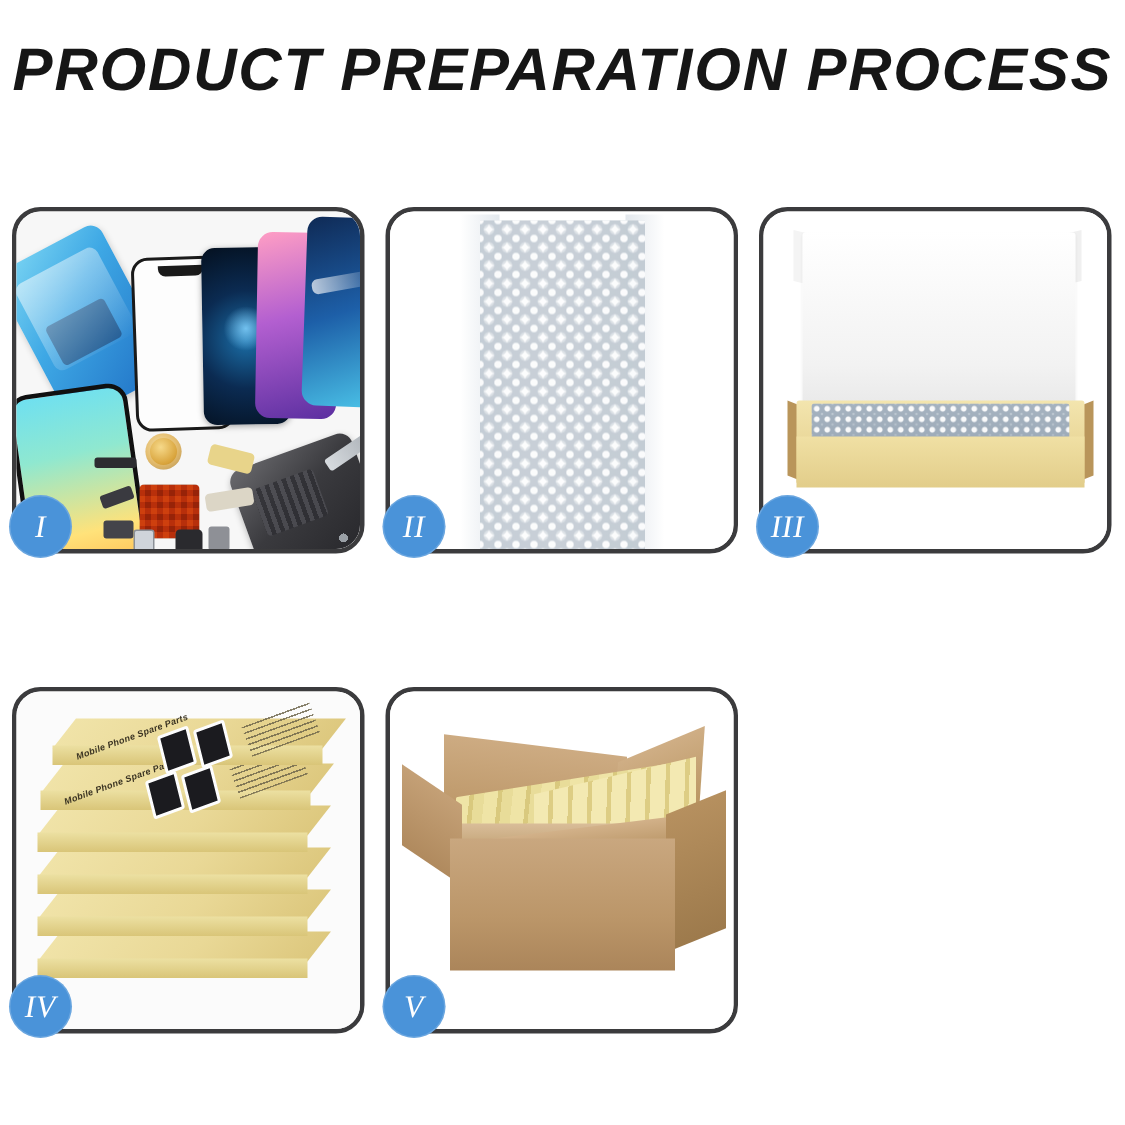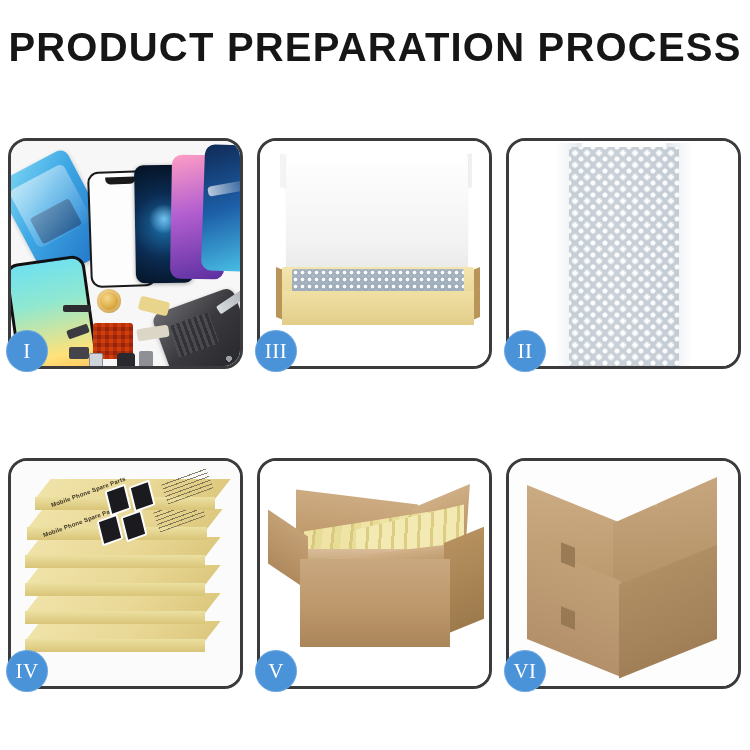--- a/index.html
+++ b/index.html
@@ -2,21 +2,21 @@
 <html><head>
 <meta charset="utf-8">
 <style>
   html,body{margin:0;padding:0;}
   body{
     width:750px;height:750px;
     background:#ffffff;
     font-family:"Liberation Sans", sans-serif;
     overflow:hidden;
   }
-  .page{position:relative;width:750px;height:561px;}
+  .page{position:relative;width:750px;height:561px;font-style:italic;}
 
   
   .header{text-align:center;padding-top:26px;}
   .title{
     font-size:40px;font-weight:700;letter-spacing:1.2px;
     color:#161616;line-height:1.05;white-space:nowrap;
   }
   .subtitle{
     font-size:16.5px;font-weight:400;color:#1d1d1d;
     margin-top:11px;white-space:nowrap;letter-spacing:.1px;
@@ -339,41 +339,41 @@
         <div class="part smallchip"></div>
         <div class="part cable1"></div>
         <div class="part cable2"></div>
         <div class="part battery"></div>
         <div class="part screws"></div>
         <div class="part tweezer"></div>
       </div>
       <div class="badge">I</div>
     </div>
 
+    <div class="panel p2">
+      <div class="panel-inner">
+        <div class="bubble-edge-l"></div>
+        <div class="bubble-edge-r"></div>
+        <div class="bubblesheet"></div>
+      </div>
+      <div class="badge">II</div>
+    </div>
+
     <div class="panel p3">
       <div class="panel-inner">
         <div class="lid-flap-l"></div>
         <div class="lid-flap-r"></div>
         <div class="lid-white"></div>
         <div class="box-tray-edge-l"></div>
         <div class="box-tray-edge-r"></div>
         <div class="box-tray"></div>
         <div class="tray-bubbles"></div>
         <div class="box-tray-front"></div>
       </div>
       <div class="badge">III</div>
-    </div>
-
-    <div class="panel p2">
-      <div class="panel-inner">
-        <div class="bubble-edge-l"></div>
-        <div class="bubble-edge-r"></div>
-        <div class="bubblesheet"></div>
-      </div>
-      <div class="badge">II</div>
     </div>
 
     <div class="panel p4">
       <div class="panel-inner">
         <div class="stack">
 
           <div class="sbox" style="left:10px;top:148px;">
             <div class="top"></div>
             <div class="front"></div>
           </div>
@@ -420,27 +420,15 @@
         <div class="goods2"></div>
         <div class="carton-rim"></div>
         <div class="flap-front"></div>
         <div class="flap-left"></div>
         <div class="carton-side"></div>
         <div class="carton-body"></div>
       </div>
       <div class="badge">V</div>
     </div>
 
-    <div class="panel p6">
-      <div class="panel-inner">
-        <div class="sealed-top"></div>
-        <div class="sealed-top2"></div>
-        <div class="seam"></div>
-        <div class="sealed-left"></div>
-        <div class="sealed-right"></div>
-        <div class="tape-l"></div>
-        <div class="tape-l2"></div>
-      </div>
-      <div class="badge">VI</div>
-    </div>
 
   </div>
 </div>
 
 </body></html>

